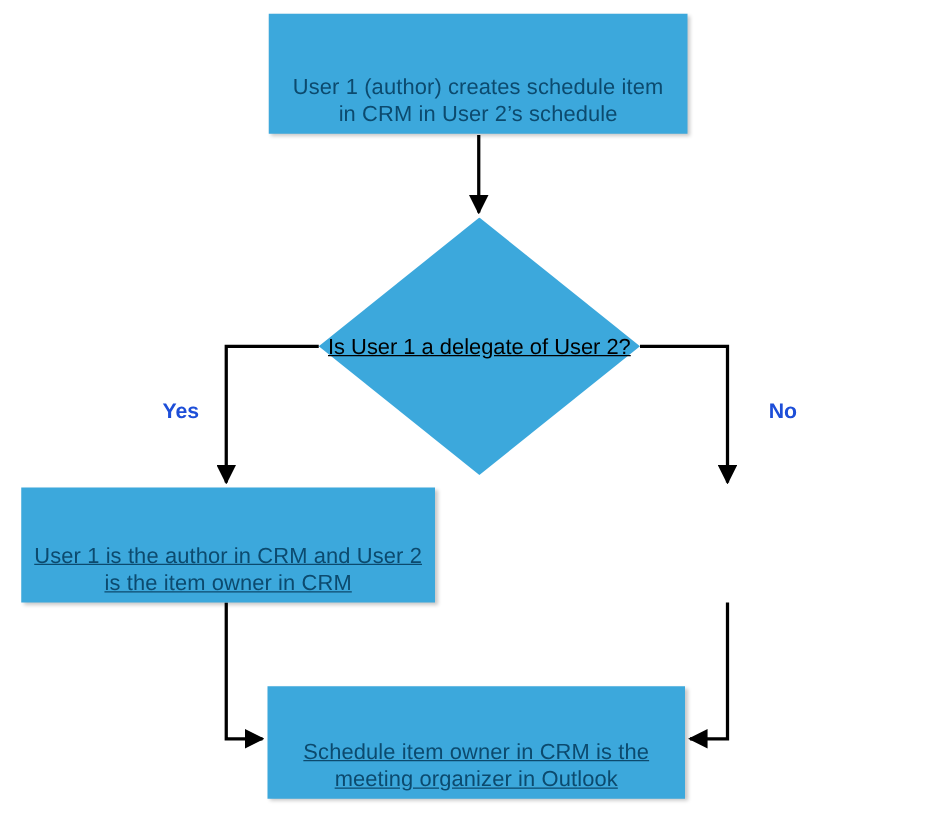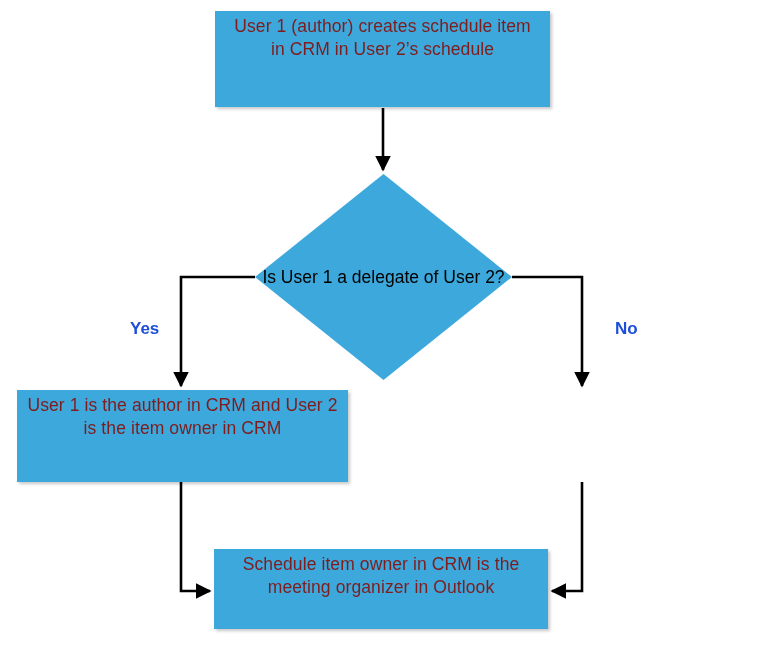--- a/index.html
+++ b/index.html
@@ -24,24 +24,24 @@
     left: 0;
     top: 0;
     width: 761px;
     height: 654px;
     pointer-events: none;
   }
   .node {
     position: absolute;
     box-sizing: border-box;
     display: flex;
-    align-items: flex-start;
+    align-items: flex-end;
     justify-content: center;
     text-align: center;
-    color: #7f1d1d;
+    color: #0c4a6e;
     font-size: 17.5px;
     line-height: 1.30;
     letter-spacing: 0.1px;
   }
   .box {
     background: #3ca8dc;
     box-shadow: 2px 2px 3px rgba(0,0,0,0.22);
     padding: 4px 10px;
   }
   .box .label { width: 100%; }
@@ -57,33 +57,34 @@
     position: absolute;
     left: 0; top: 0;
     width: 100%; height: 100%;
     display: flex;
     align-items: center;
     justify-content: center;
     text-align: left;
     color: #000;
     font-size: 17.5px;
     line-height: 1.30;
+    text-decoration: underline;
   }
   .edge-label {
     position: absolute;
     font-weight: bold;
     font-size: 17px;
     color: #1d4ed8;
     white-space: nowrap;
   }
   
   #node-start { left: 215px; top: 11px;  width: 335px; height: 96px; }
-  #node-yes   { left: 17px;  top: 390px; width: 331px; height: 92px; }
+  #node-yes   { left: 17px;  top: 390px; width: 331px; height: 92px; text-decoration: underline; }
   #node-no    { left: 415px; top: 390px; width: 333px; height: 92px; }
-  #node-end   { left: 214px; top: 549px; width: 334px; height: 80px; }
+  #node-end   { left: 214px; top: 549px; width: 334px; height: 90px; text-decoration: underline; }
   #node-decision { left: 255px; top: 174px; width: 257px; height: 206px; }
   #label-yes { left: 130px; top: 319px; }
   #label-no  { left: 615px; top: 319px; }
 </style>
 </head>
 <body>
 
 <div id="canvas">
 
   <svg class="edges" viewBox="0 0 761 654" xmlns="http://www.w3.org/2000/svg">

